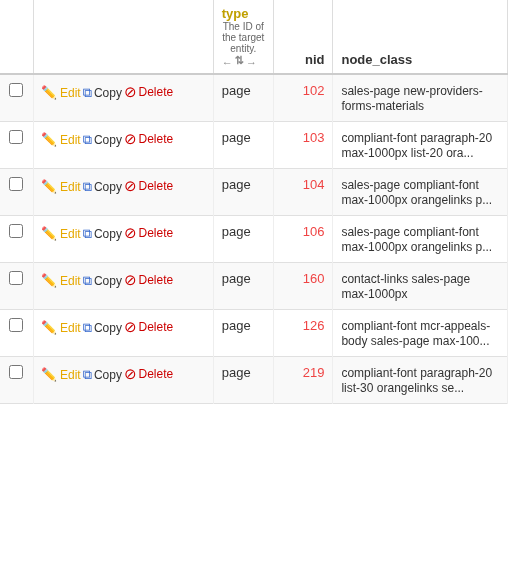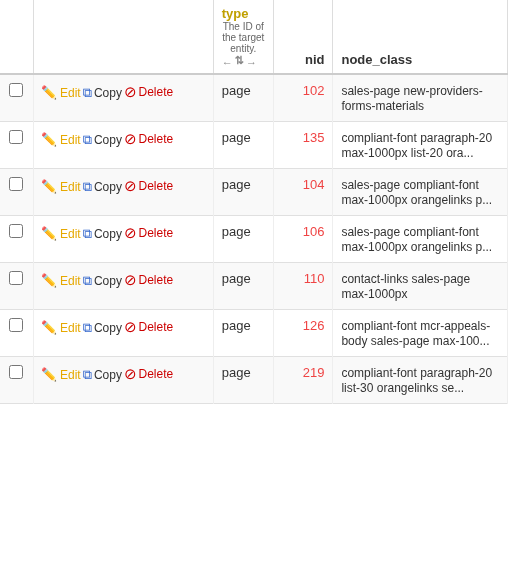--- a/index.html
+++ b/index.html
@@ -144,42 +144,42 @@
         <td class="checkbox-col"><input type="checkbox" style=""></td>
         <td class="actions-col"><button class="action-btn edit"><span style="font-size:13px;">✏️</span> Edit</button><button class="action-btn copy"><span style="color:#3366cc; font-size:13px;">⧉</span> Copy</button><button class="action-btn delete"><span style="color:#cc0000; font-size:15px;">⊘</span> Delete</button></td>
         <td class="type-col"><span class="type-text">page</span></td>
         <td class="nid-col"><span class="nid-text">102</span></td>
         <td class="node-class-col"><span class="node-class-text">sales-page new-providers-forms-materials</span></td>
       </tr>
       <tr>
         <td class="checkbox-col"><input type="checkbox" style=""></td>
         <td class="actions-col"><button class="action-btn edit"><span style="font-size:13px;">✏️</span> Edit</button><button class="action-btn copy"><span style="color:#3366cc; font-size:13px;">⧉</span> Copy</button><button class="action-btn delete"><span style="color:#cc0000; font-size:15px;">⊘</span> Delete</button></td>
         <td class="type-col"><span class="type-text">page</span></td>
-        <td class="nid-col"><span class="nid-text">135</span></td>
+        <td class="nid-col"><span class="nid-text">103</span></td>
         <td class="node-class-col"><span class="node-class-text">compliant-font paragraph-20 max-1000px list-20 ora...</span></td>
       </tr>
       <tr>
         <td class="checkbox-col"><input type="checkbox" style=""></td>
         <td class="actions-col"><button class="action-btn edit"><span style="font-size:13px;">✏️</span> Edit</button><button class="action-btn copy"><span style="color:#3366cc; font-size:13px;">⧉</span> Copy</button><button class="action-btn delete"><span style="color:#cc0000; font-size:15px;">⊘</span> Delete</button></td>
         <td class="type-col"><span class="type-text">page</span></td>
         <td class="nid-col"><span class="nid-text">104</span></td>
         <td class="node-class-col"><span class="node-class-text">sales-page compliant-font max-1000px orangelinks p...</span></td>
       </tr>
       <tr>
         <td class="checkbox-col"><input type="checkbox" style=""></td>
         <td class="actions-col"><button class="action-btn edit"><span style="font-size:13px;">✏️</span> Edit</button><button class="action-btn copy"><span style="color:#3366cc; font-size:13px;">⧉</span> Copy</button><button class="action-btn delete"><span style="color:#cc0000; font-size:15px;">⊘</span> Delete</button></td>
         <td class="type-col"><span class="type-text">page</span></td>
         <td class="nid-col"><span class="nid-text">106</span></td>
         <td class="node-class-col"><span class="node-class-text">sales-page compliant-font max-1000px orangelinks p...</span></td>
       </tr>
       <tr>
         <td class="checkbox-col"><input type="checkbox" style=""></td>
         <td class="actions-col"><button class="action-btn edit"><span style="font-size:13px;">✏️</span> Edit</button><button class="action-btn copy"><span style="color:#3366cc; font-size:13px;">⧉</span> Copy</button><button class="action-btn delete"><span style="color:#cc0000; font-size:15px;">⊘</span> Delete</button></td>
         <td class="type-col"><span class="type-text">page</span></td>
-        <td class="nid-col"><span class="nid-text">110</span></td>
+        <td class="nid-col"><span class="nid-text">160</span></td>
         <td class="node-class-col"><span class="node-class-text">contact-links sales-page max-1000px</span></td>
       </tr>
       <tr>
         <td class="checkbox-col"><input type="checkbox" style=""></td>
         <td class="actions-col"><button class="action-btn edit"><span style="font-size:13px;">✏️</span> Edit</button><button class="action-btn copy"><span style="color:#3366cc; font-size:13px;">⧉</span> Copy</button><button class="action-btn delete"><span style="color:#cc0000; font-size:15px;">⊘</span> Delete</button></td>
         <td class="type-col"><span class="type-text">page</span></td>
         <td class="nid-col"><span class="nid-text">126</span></td>
         <td class="node-class-col"><span class="node-class-text">compliant-font mcr-appeals-body sales-page max-100...</span></td>
       </tr>
       <tr>

